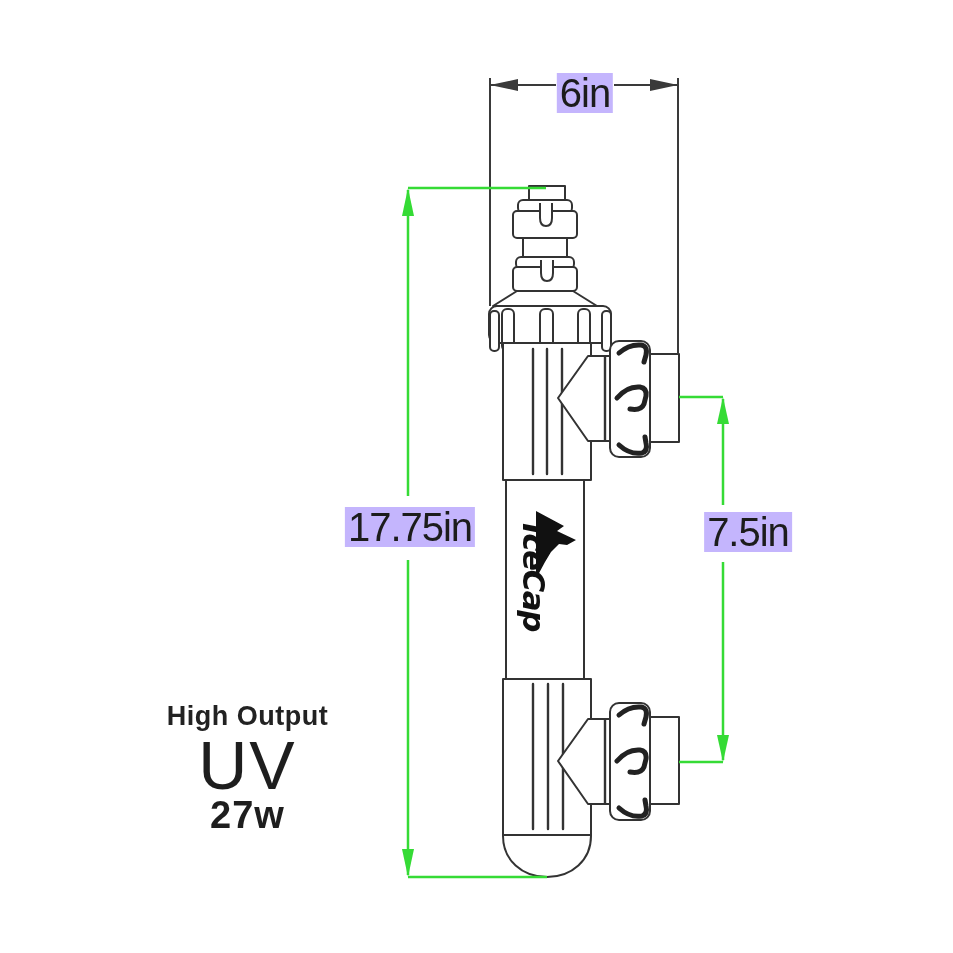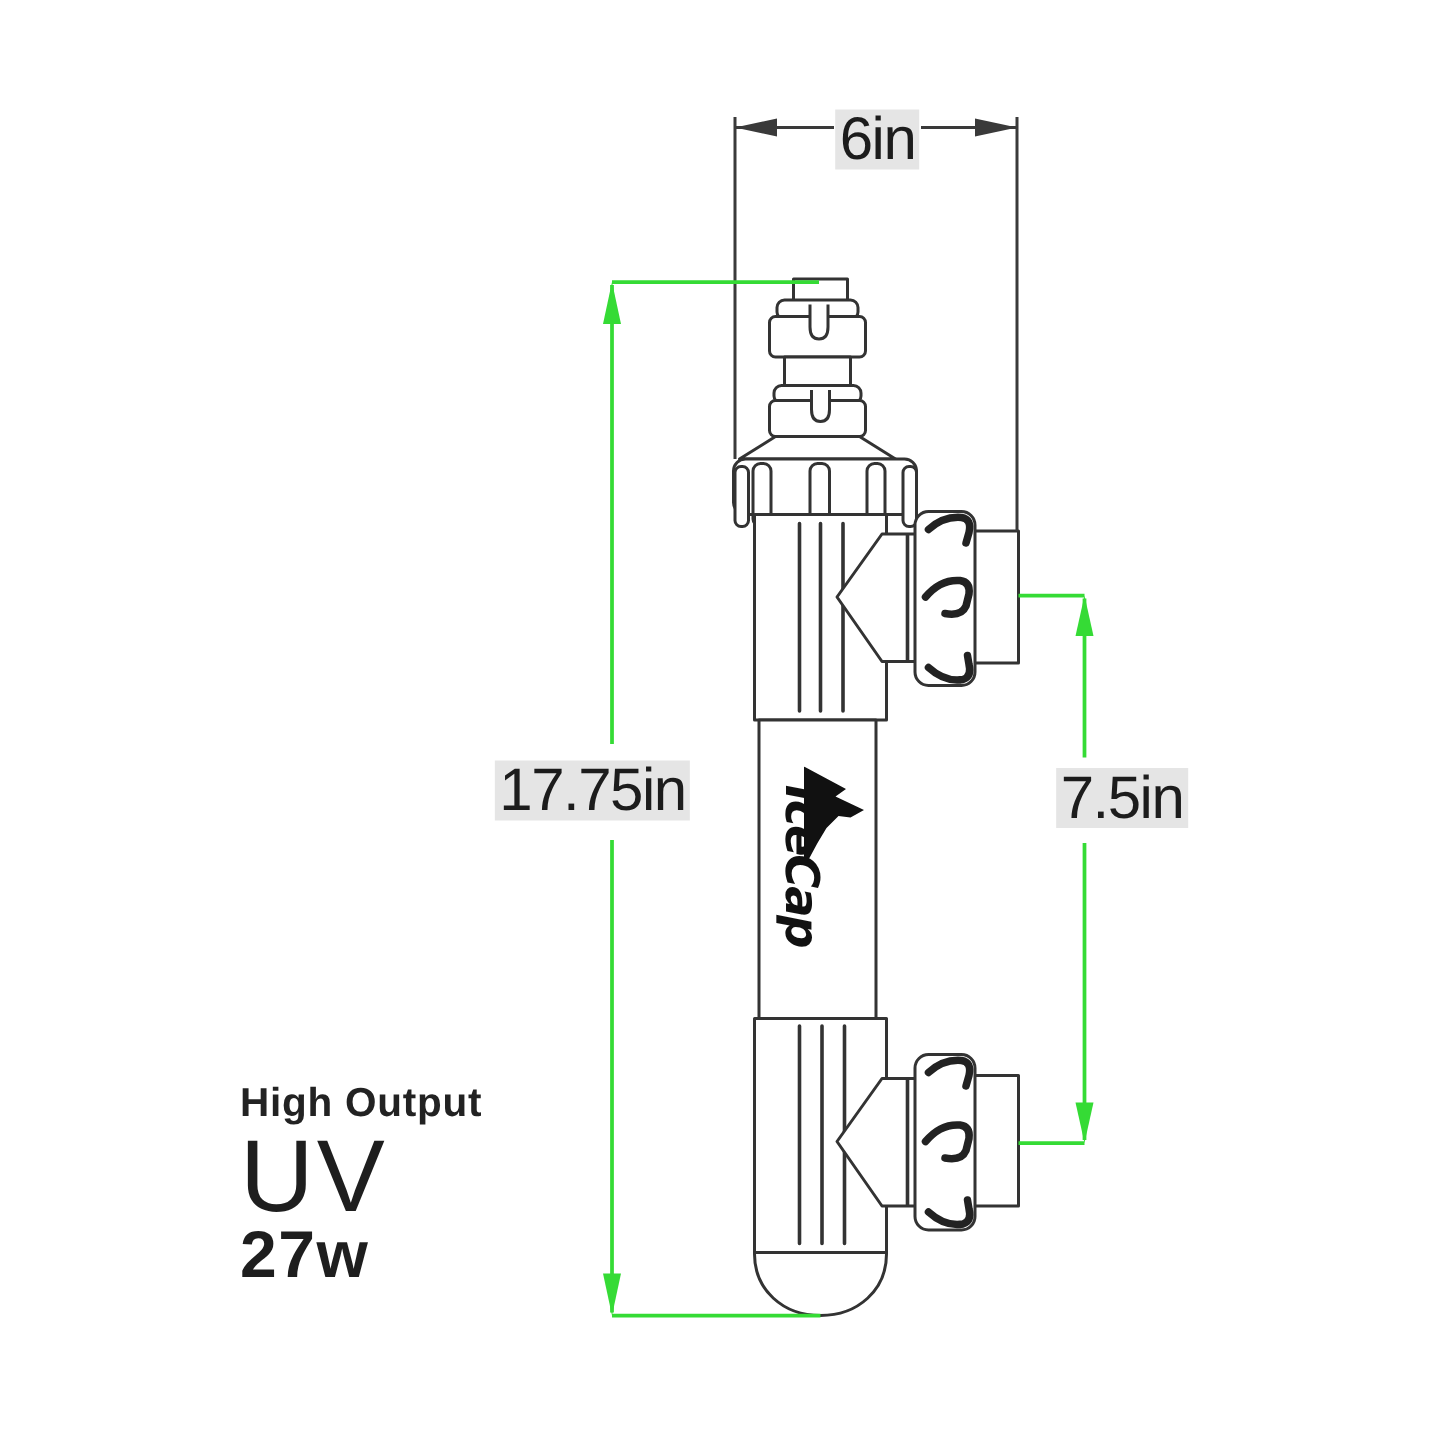--- a/index.html
+++ b/index.html
@@ -11,39 +11,39 @@
   .ink{stroke:var(--ink,#333);stroke-width:2;fill:#fff;stroke-linejoin:round;}
   .ink-line{stroke:var(--ink,#333);stroke-width:2.4;fill:none;stroke-linecap:round;}
   .knurl{stroke:#222;stroke-width:5;fill:none;stroke-linecap:round;stroke-linejoin:round;}
   .dimblk{stroke:#3a3a3a;stroke-width:2;fill:none;}
   .dimblk-arrow{fill:#3a3a3a;stroke:none;}
   .dimgrn{stroke:var(--dimension_accent,#35db35);stroke-width:2.5;fill:none;}
   .dimgrn-arrow{fill:var(--dimension_accent,#35db35);stroke:none;}
   .dim-label{
     position:absolute;transform:translate(-50%,-50%);
     font-size:40px;color:var(--text,#1c1c1c);letter-spacing:-1px;white-space:nowrap;
-    background:#e5e5e5;padding:0 3px;line-height:1;
+    background:#c4b5fd;padding:0 3px;line-height:1;
   }
   .logo-wrap{
     position:absolute;left:548px;top:577px;width:132px;height:60px;
     transform:translate(-50%,-50%) rotate(90deg);
     display:flex;align-items:flex-end;justify-content:center;
   }
   .logo-text{
     font-family:"DejaVu Sans",sans-serif;font-style:italic;font-weight:700;
     font-size:31px;color:#111;letter-spacing:-1.5px;line-height:1;
   }
   .mountain{position:absolute;left:60px;top:-14px;width:64px;height:42px;}
   .product-block{
-    position:absolute;left:160px;top:721px;width:175px;text-align:left;
+    position:absolute;left:160px;top:702px;width:175px;text-align:center;
     color:#1e1e1e;
   }
   .product-subtitle{font-size:27px;font-weight:600;letter-spacing:0.5px;line-height:1.1;color:#222;}
   .product-name{font-size:68px;font-weight:400;letter-spacing:2px;line-height:0.93;margin-top:2px;}
-  .product-wattage{font-size:44px;font-weight:700;letter-spacing:1px;line-height:0.9;margin-top:1px;}
+  .product-wattage{font-size:38px;font-weight:700;letter-spacing:1px;line-height:0.9;margin-top:1px;}
 </style>
 </head>
 <body>
 
 <div class="stage">
 
   <svg width="953" height="953" viewBox="0 0 953 953">
 
     <g>
 
@@ -116,21 +116,21 @@
     <g>
       <path class="dimgrn" d="M723,399 V505 M723,562 V760"></path>
       <path class="dimgrn" d="M679,397 H723 M679,762 H723"></path>
       <path class="dimgrn-arrow" d="M723,397 L717,424 L729,424 Z"></path>
       <path class="dimgrn-arrow" d="M723,762 L717,735 L729,735 Z"></path>
     </g>
   </svg>
 
   <div class="dim-label" style="left:585px;top:93px;">6in</div>
 
-  <div class="dim-label" style="left:395px;top:527px;">17.75in</div>
+  <div class="dim-label" style="left:410px;top:527px;">17.75in</div>
 
   <div class="dim-label" style="left:748px;top:532px;">7.5in</div>
 
   <div class="logo-wrap">
     <svg class="mountain" viewBox="0 0 64 42">
       <polygon points="0,42 15,14 20,21 29,2 34,11 33,19 41,27 51,33 64,40 64,42" fill="#111"></polygon>
     </svg>
     <span class="logo-text">IceCap</span>
   </div>
 

